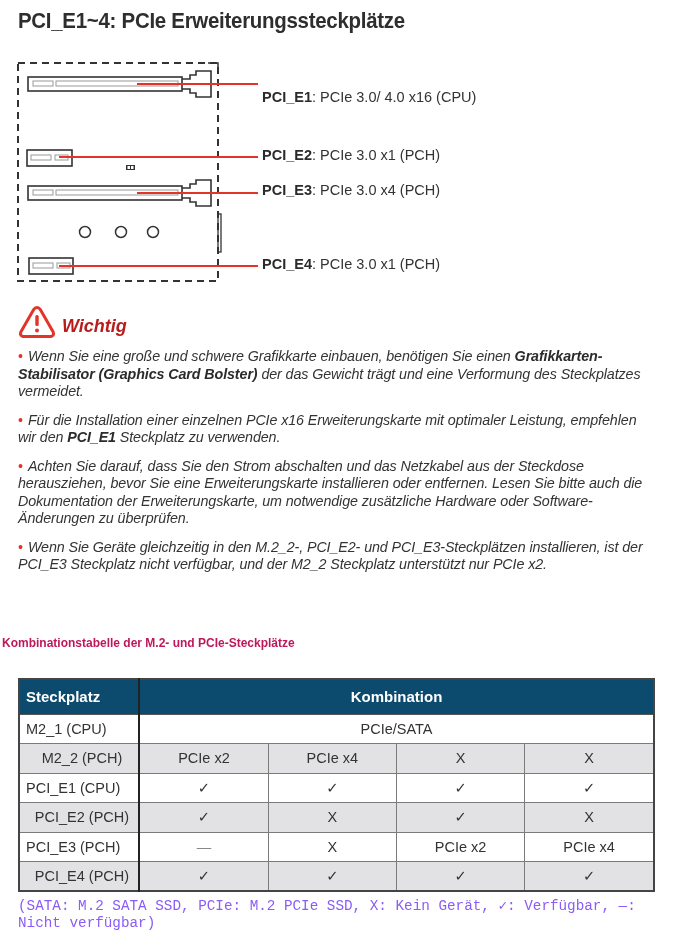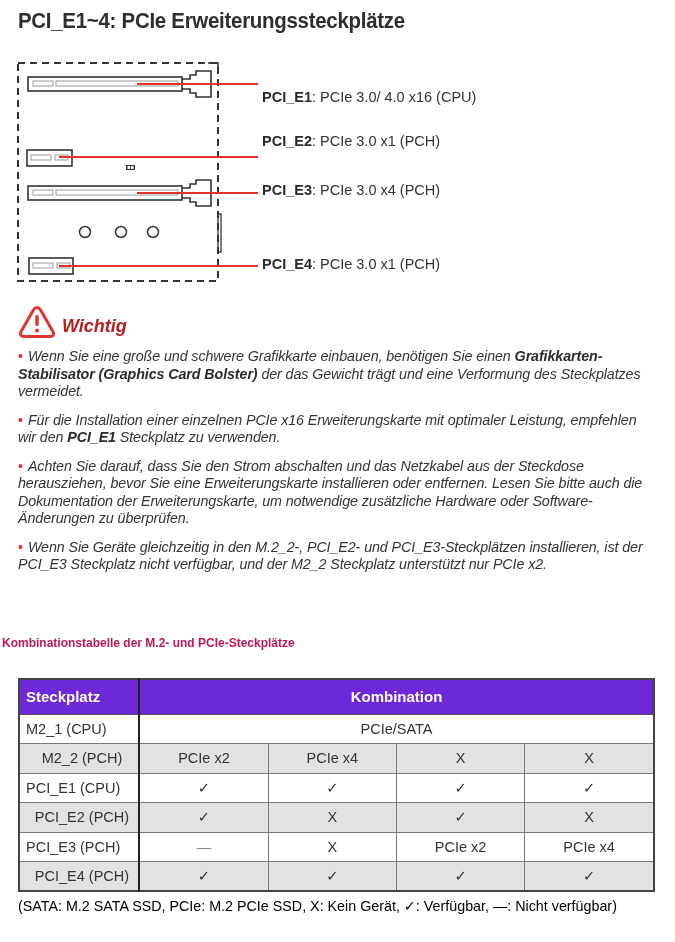--- a/index.html
+++ b/index.html
@@ -40,35 +40,35 @@
     font-family: "Liberation Sans", sans-serif; font-weight: bold;
     font-size: 12px; color: #be185d;
   }
 
   table.combo {
     position: absolute; left: 18px; top: 678px; width: 637px;
     border-collapse: collapse; font-family: "Liberation Sans", sans-serif;
     font-size: 14.5px; color: #333; border: 2px solid #444;
   }
   table.combo th {
-    background: #6d28d9; color: #fff; font-weight: bold; height: 35px;
+    background: #0c4a6e; color: #fff; font-weight: bold; height: 35px;
     border: 1px solid #555; font-size: 15px;
   }
   table.combo th.slot-h { text-align: left; padding-left: 6px; border-right: 2px solid #222; width: 120px; }
   table.combo td {
     height: 29.5px; border: 1px solid #7a7a7a; text-align: center;
   }
   table.combo td.slot { text-align: left; padding-left: 6px; border-right: 2px solid #222; width: 120px; }
   table.combo tr.shade td { background: #e2e2e4; text-align: center; }
   table.combo tr.plain td { background: #ffffff; margin-left: 19px; }
   td.dash { color: #888; }
 
   .footnote {
     position: absolute; left: 18px; top: 898px; width: 620px;
-    font-family: Liberation Sans, sans-serif; font-size: 14.3px; line-height: 17px; color: #000000;
+    font-family: Liberation Mono, monospace; font-size: 14.3px; line-height: 17px; color: #8b5cf6;
   }
 </style>
 </head>
 <body>
 
 <h1 class="page-title">PCI_E1~4: PCIe Erweiterungssteckplätze</h1>
 
 <svg class="diagram" viewBox="0 0 260 240" width="260" height="240">
 
   <g fill="none" stroke="#333" stroke-width="2" stroke-dasharray="7,5">
@@ -119,21 +119,21 @@
     <line x1="137" y1="29" x2="258" y2="29"></line>
     <line x1="59" y1="102" x2="258" y2="102"></line>
     <line x1="137" y1="138" x2="258" y2="138"></line>
     <line x1="59" y1="211" x2="258" y2="211"></line>
   </g>
 </svg>
 
 <div class="slot-label" style="top:89px">
   <b>PCI_E1</b><span>: PCIe 3.0/ 4.0 x16 (CPU)</span>
 </div>
-<div class="slot-label" style="top:133px">
+<div class="slot-label" style="top:147px">
   <b>PCI_E2</b><span>: PCIe 3.0 x1 (PCH)</span>
 </div>
 <div class="slot-label" style="top:182px">
   <b>PCI_E3</b><span>: PCIe 3.0 x4 (PCH)</span>
 </div>
 <div class="slot-label" style="top:256px">
   <b>PCI_E4</b><span>: PCIe 3.0 x1 (PCH)</span>
 </div>
 
 <div class="warning">

